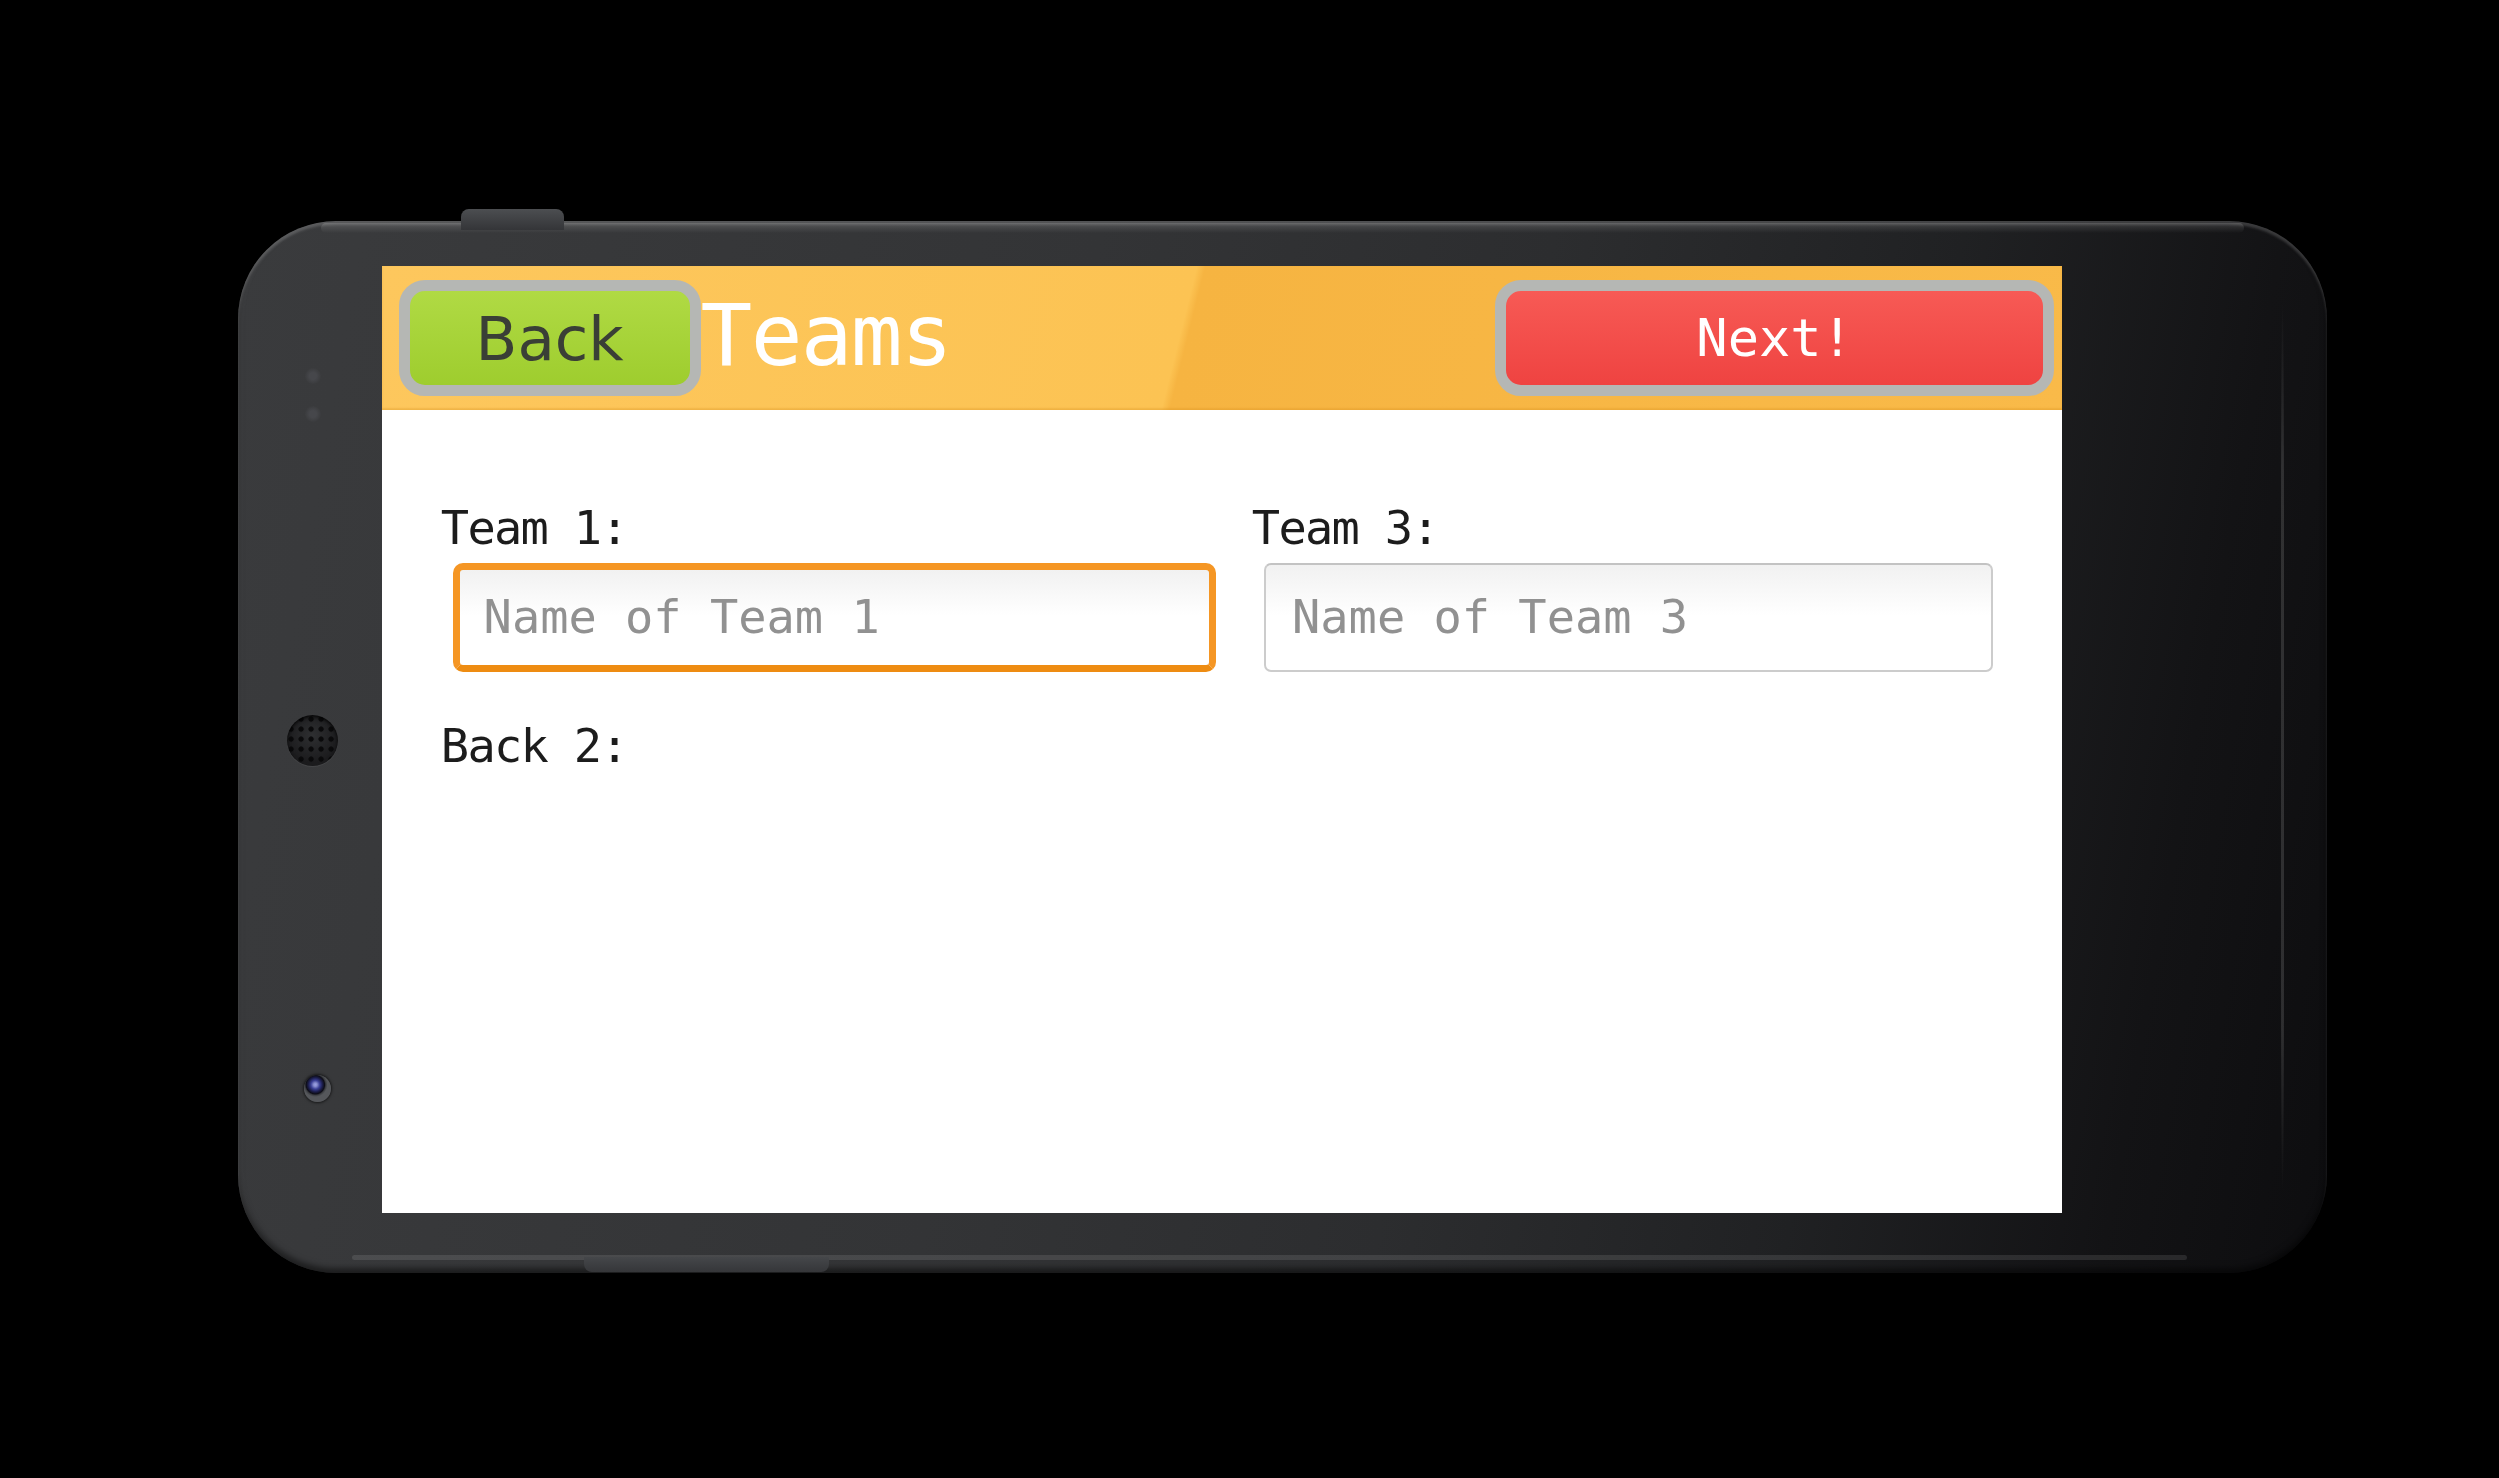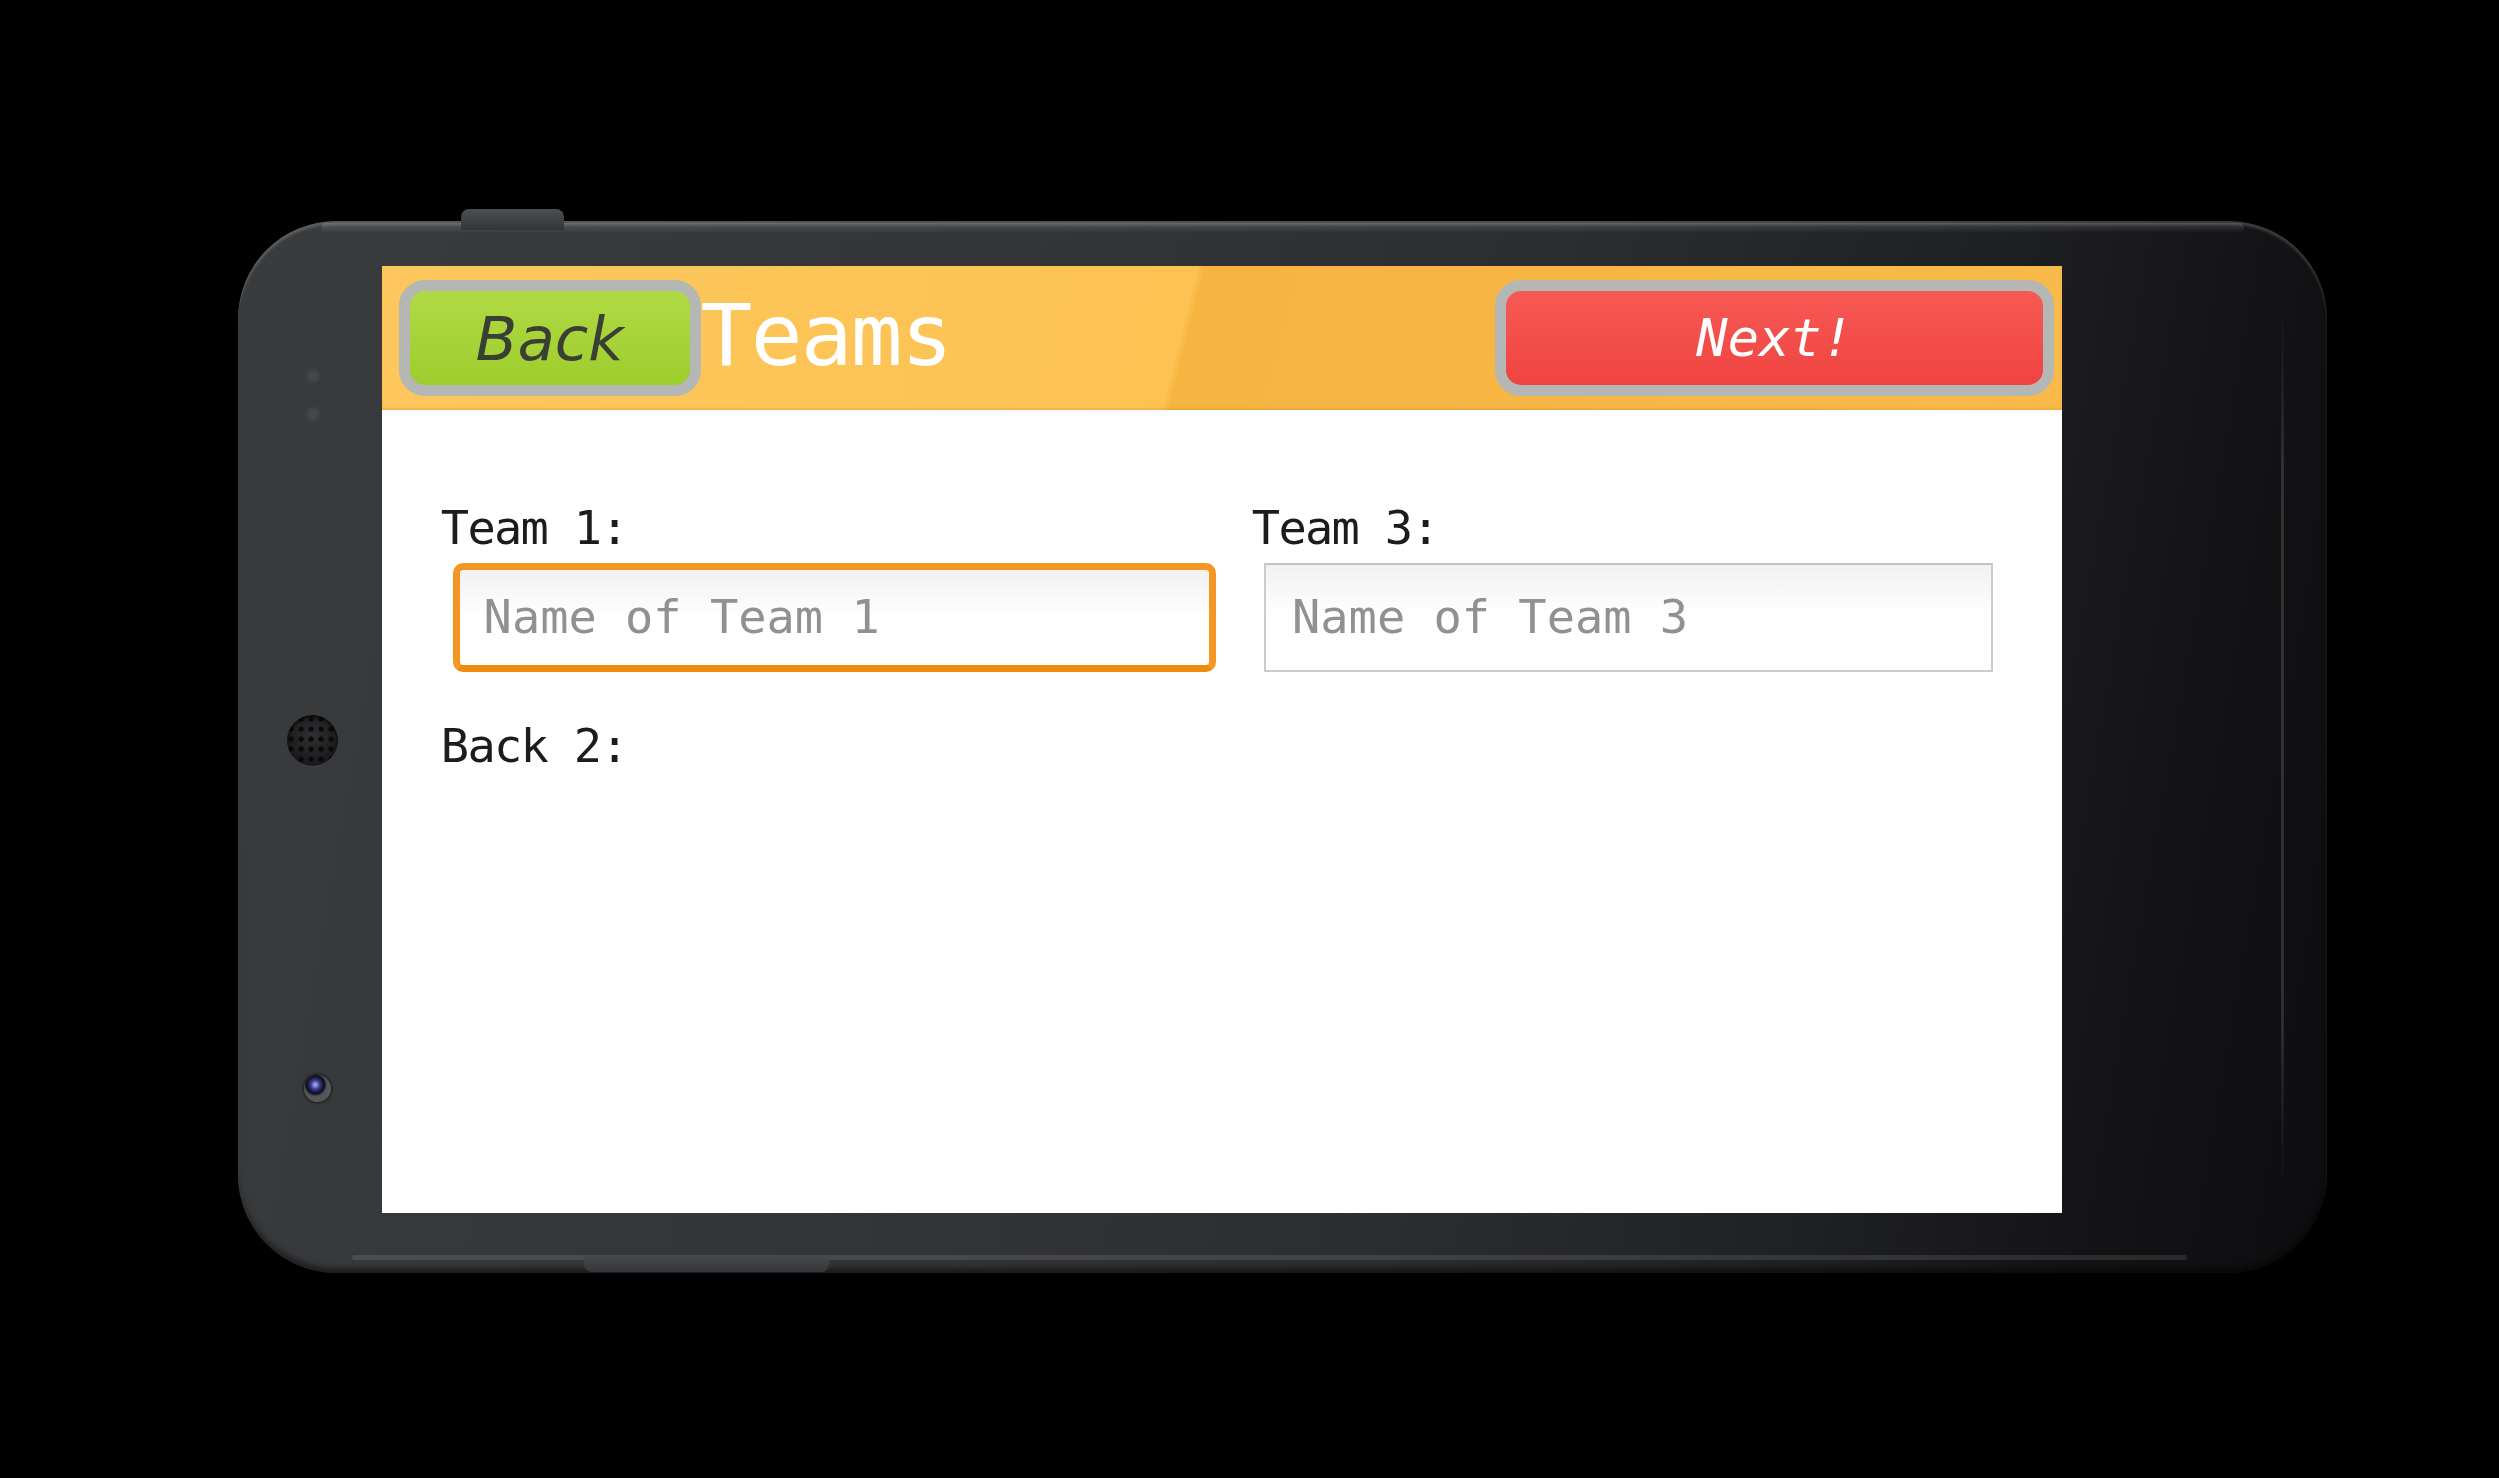--- a/index.html
+++ b/index.html
@@ -65,21 +65,21 @@
   }
 
   
   .app-header {
     height:144px; display:flex; align-items:center; padding:0 7.9px 0 16.6px;
     background:linear-gradient(104deg, #fdc75d 0%, #fcc353 47.5%, #f6b441 48%, #f9ba49 100%);
     box-shadow: inset 0 -1.7px 1.7px rgba(216,142,30,.35);
   }
   .hbtn {
     display:flex; align-items:center; justify-content:center;
-    border:11.4px solid #b5b7b4; border-radius:26px; cursor:pointer;font-style:italic;
+    border:11.4px solid #b5b7b4; border-radius:26px; cursor:pointer;
   }
   .back-btn {
     width:302px; height:116px;
     background:linear-gradient(#b0da44,#9ecd2e);
     font-family:"DejaVu Sans", sans-serif; font-size:61px; color:#3a3f36;
   }
   .next-btn {
     width:559px; height:116px;
     background:linear-gradient(#f75a55,#ef4341);
     font-family:"DejaVu Sans Mono", monospace; font-size:52px; color:#fff;
@@ -94,21 +94,21 @@
     padding:92px 0 0 71px;
     display:grid; grid-template-columns:763px 729px;
     column-gap:63px; row-gap:59px;gap:48px;
   }
   .field-label {
     display:block; font-size:47px; line-height:1.1; letter-spacing:-1.7px;
     color:#1c1c1c; margin:0 0 9.6px -12.2px;
   }
   .field-input {
     width:100%; height:109px; border:2.6px solid #cccccc; border-top-color:#c3c3c3;
-    border-radius:0; background:linear-gradient(#f1f1f1, #ffffff 48%);
+    border-radius:7px; background:linear-gradient(#f1f1f1, #ffffff 48%);
     font-family:"DejaVu Sans Mono", monospace; font-size:47px; color:#454545;
     padding:0 17.5px 3.5px 26px; outline:none;
   }
   .field-input::placeholder { color:#919191; opacity:1; }
   .field.focused .field-input {
     border:7.9px solid #f59624; border-bottom-color:#ee8c12; border-radius:10px;
     padding-left:23.6px;
   }
 </style>
 </head>

